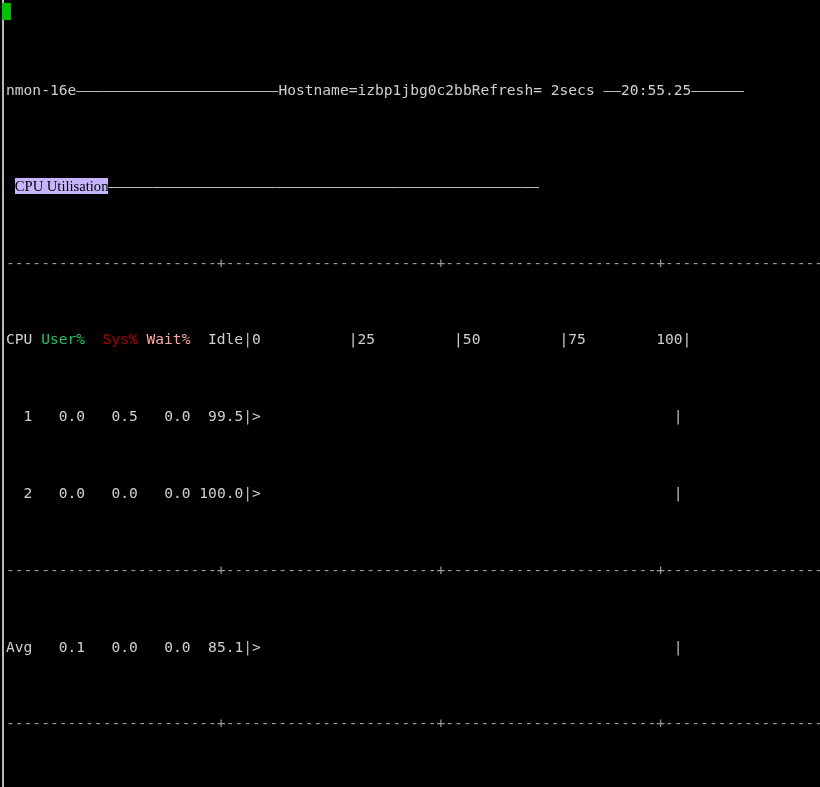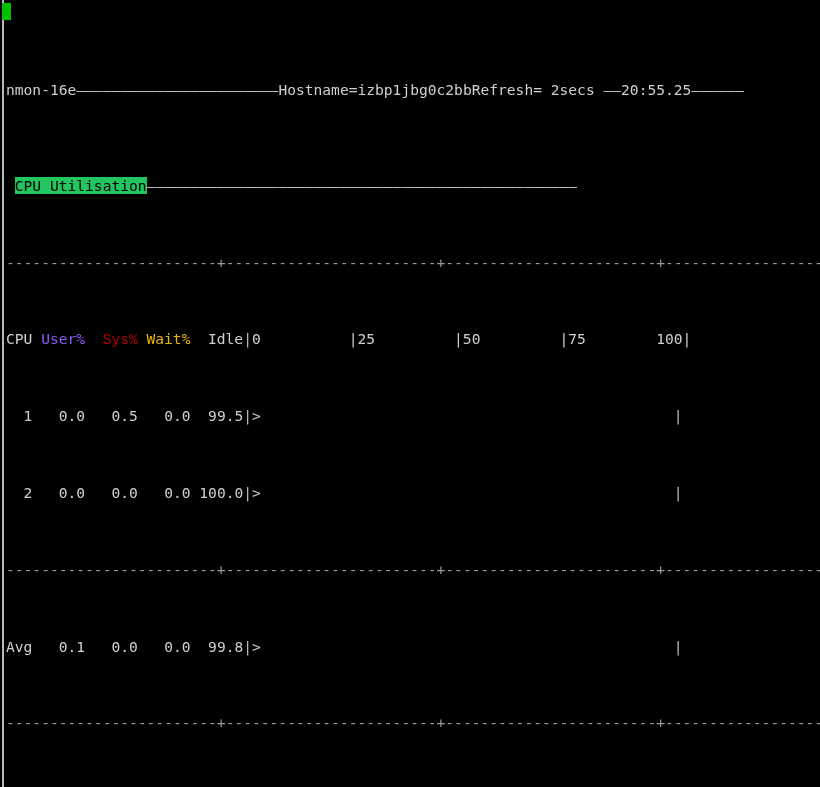--- a/index.html
+++ b/index.html
@@ -47,28 +47,29 @@
     left: 6px;
     top: 3px;
     white-space: pre;
   }
   .row {
     height: 19.2px;
     white-space: pre;
     display: block;
   }
   .white   { color: #cfcfcf; }
-  .green   { color: #8b5cf6; }
+  .green   { color: #22c55e; }
   .red     { color: #b00000; font-family: Liberation Mono, monospace; }
-  .blue    { color: #eab308; }
+  .blue    { color: #fca5a5; }
   .dim     { color: #9a9a9a; }
   .rule    { color: #bdbdbd; }
   .hdr {
-    background: #22c55e;
+    background: #c4b5fd;
     color: #000000;
+    font-family: Liberation Serif, serif;
   }
   .bar-edge { color: #bdbdbd; }
   .barmark  { color: #cfcfcf; }
 </style>
 </head>
 <body>
 
 <div id="screen">
 
   <div class="left-rail"></div>
@@ -85,21 +86,21 @@
     <span class="row dim">------------------------+------------------------+------------------------+------------------------+</span>
 
     <span class="row"><span class="white">CPU</span><span> </span><span class="green">User%</span><span>  </span><span class="red">Sys%</span><span> </span><span class="blue">Wait%</span><span class="white">  </span><span class="white">Idle</span><span class="bar-edge">|</span><span class="white">0</span><span>          </span><span class="white">|25</span><span>         </span><span class="white">|50</span><span>         </span><span class="white">|75</span><span>        </span><span class="white">100|</span></span>
 
     <span class="row"><span class="white">  </span><span class="white">1</span><span>   </span><span class="white">0.0</span><span>   </span><span class="white">0.5</span><span>   </span><span class="white">0.0</span><span>  </span><span class="white">99.5</span><span class="bar-edge">|</span><span class="barmark">&gt;</span><span>                                               </span><span class="bar-edge">|</span></span>
 
     <span class="row"><span class="white">  </span><span class="white">2</span><span>   </span><span class="white">0.0</span><span>   </span><span class="white">0.0</span><span>   </span><span class="white">0.0</span><span> </span><span class="white">100.0</span><span class="bar-edge">|</span><span class="barmark">&gt;</span><span>                                               </span><span class="bar-edge">|</span></span>
 
     <span class="row dim">------------------------+------------------------+------------------------+------------------------+</span>
 
-    <span class="row"><span class="white">Avg</span><span>   </span><span class="white">0.1</span><span>   </span><span class="white">0.0</span><span>   </span><span class="white">0.0</span><span>  </span><span class="white">99.8</span><span class="bar-edge">|</span><span class="barmark">&gt;</span><span>                                               </span><span class="bar-edge">|</span></span>
+    <span class="row"><span class="white">Avg</span><span>   </span><span class="white">0.1</span><span>   </span><span class="white">0.0</span><span>   </span><span class="white">0.0</span><span>  </span><span class="white">85.1</span><span class="bar-edge">|</span><span class="barmark">&gt;</span><span>                                               </span><span class="bar-edge">|</span></span>
 
     <span class="row dim">------------------------+------------------------+------------------------+------------------------+</span>
 
     
     
 
     
 
     
 

